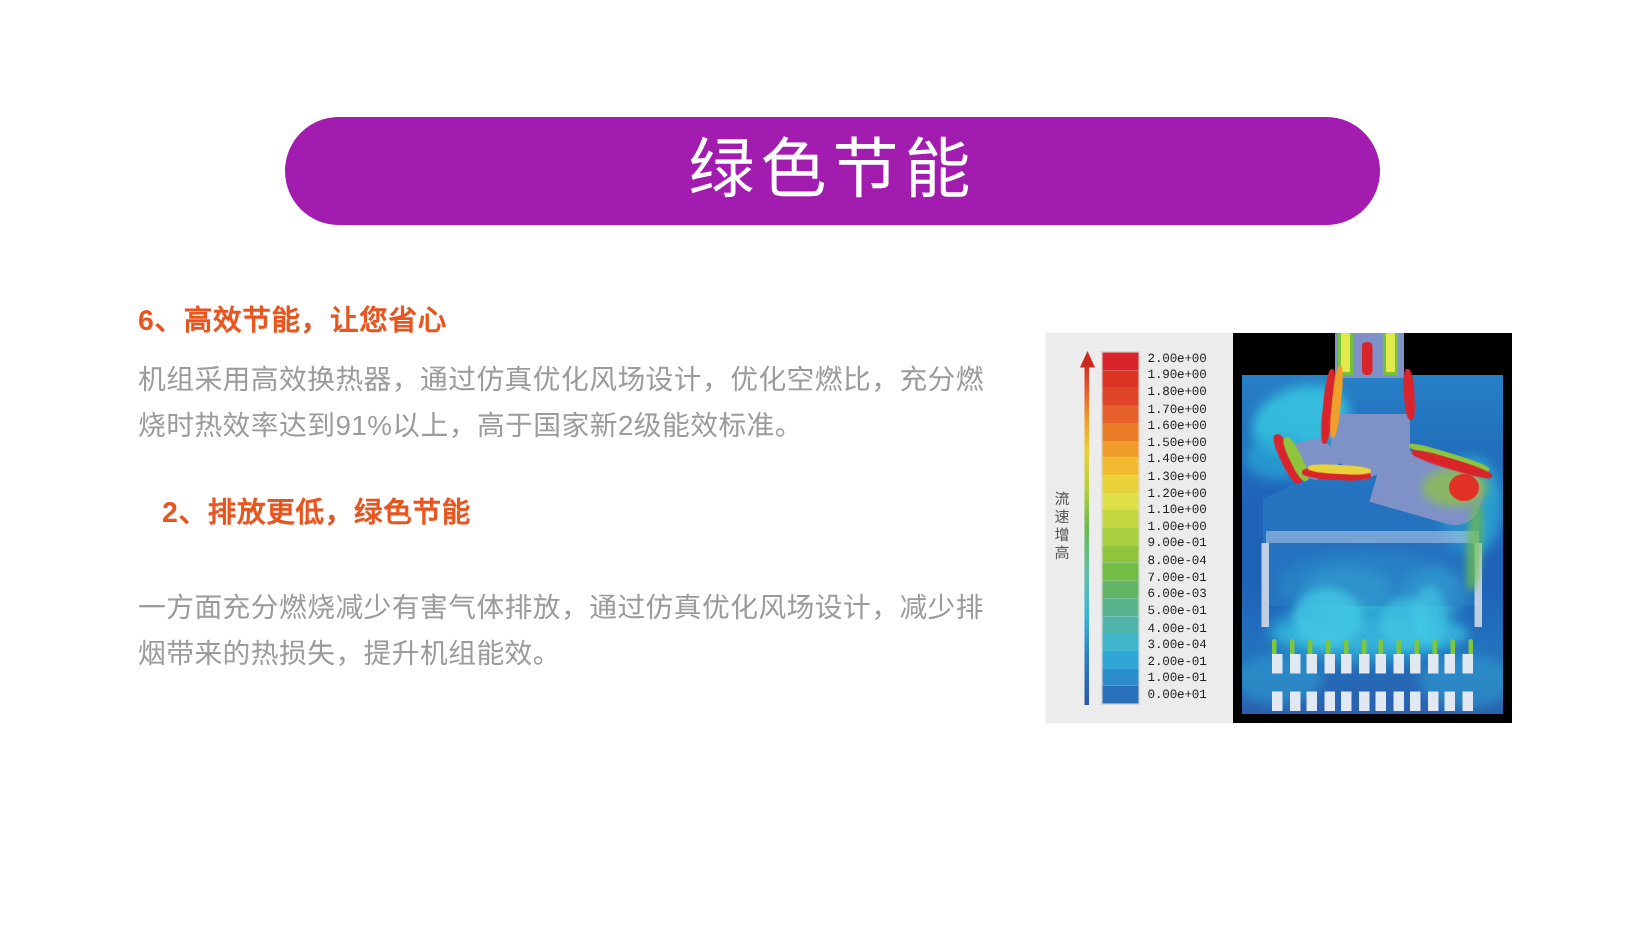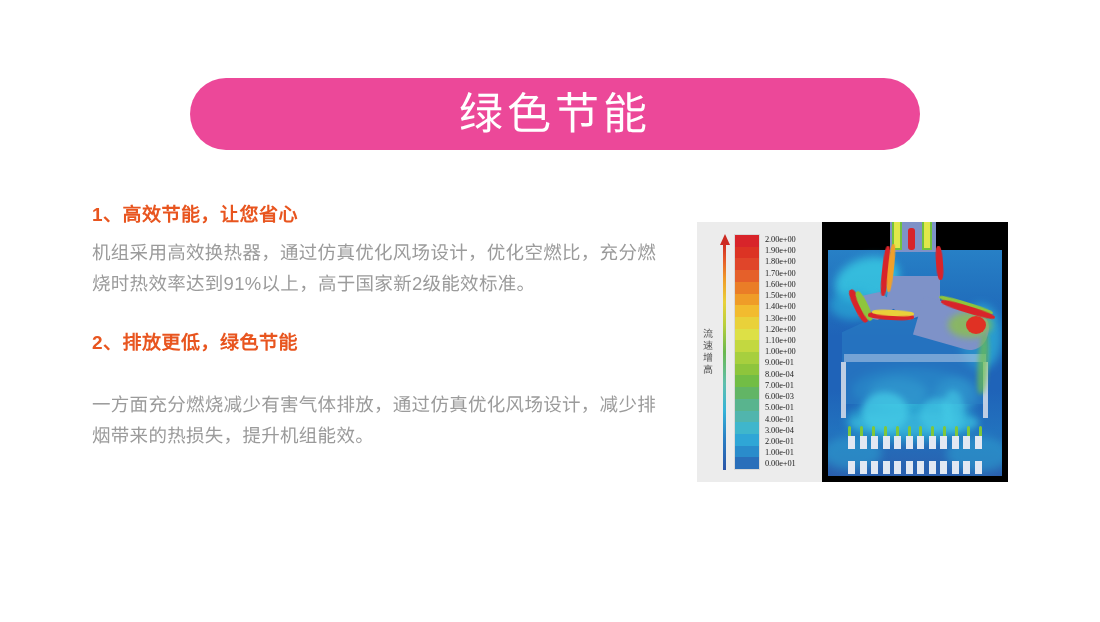--- a/index.html
+++ b/index.html
@@ -10,21 +10,21 @@
     font-family:"Liberation Sans","DejaVu Sans",sans-serif;
     overflow:hidden;
     position:relative;
   }
   .page{position:relative;width:1100px;height:622px;}
 
   
   .title-banner{
     position:absolute;left:190px;top:78px;
     width:730px;height:72px;
-    background:#ec4899;
+    background:#a21caf;
     border-radius:36px;
     display:flex;align-items:center;justify-content:center;
   }
   .title-text{
     color:#ffffff;
     font-size:44px;
     letter-spacing:4px;
     line-height:1;
     font-weight:400;
     white-space:nowrap;
@@ -43,21 +43,21 @@
     margin:0 0 9px 0;
     line-height:1.3;
   }
   .sec-body{
     color:#9b9b9b;
     font-size:18.5px;
     line-height:31px;
     margin:0;
     letter-spacing:.3px;
   }
-  .block-2{margin-top:32px;}
+  .block-2{margin-top:32px;margin-left:16px;}
   .block-3{margin-top:34px;}
 
   
   .figure{
     position:absolute;left:697px;top:222px;
     width:311px;height:260px;
     display:flex;
   }
   
   .legend-panel{
@@ -127,21 +127,21 @@
     display:flex;flex-direction:column;
     justify-content:space-between;
     padding:1px 0;
     box-sizing:border-box;
   }
   .ticks span{
     display:block;
     font-size:8.4px;
     line-height:9.6px;
     color:#1d1d1d;
-    font-family:Liberation Serif, serif;
+    font-family:Liberation Mono, monospace;
     white-space:nowrap;
     letter-spacing:-0.1px;
   }
 
   
   .cfd-panel{
     width:186px;height:260px;
     margin-left:0px;
     background:#000000;
     position:relative;
@@ -262,21 +262,21 @@
 
 <div class="page">
 
   <div class="title-banner">
     <div class="title-text">绿色节能</div>
   </div>
 
   <div class="content">
 
     <div class="block-1">
-      <p class="sec-head">1、高效节能，让您省心</p>
+      <p class="sec-head">6、高效节能，让您省心</p>
       <p class="sec-body">机组采用高效换热器，通过仿真优化风场设计，优化空燃比，充分燃烧时热效率达到91%以上，高于国家新2级能效标准。</p>
     </div>
 
     <div class="block-2">
       <p class="sec-head">2、排放更低，绿色节能</p>
     </div>
 
     <div class="block-3">
       <p class="sec-body">一方面充分燃烧减少有害气体排放，通过仿真优化风场设计，减少排烟带来的热损失，提升机组能效。</p>
     </div>

